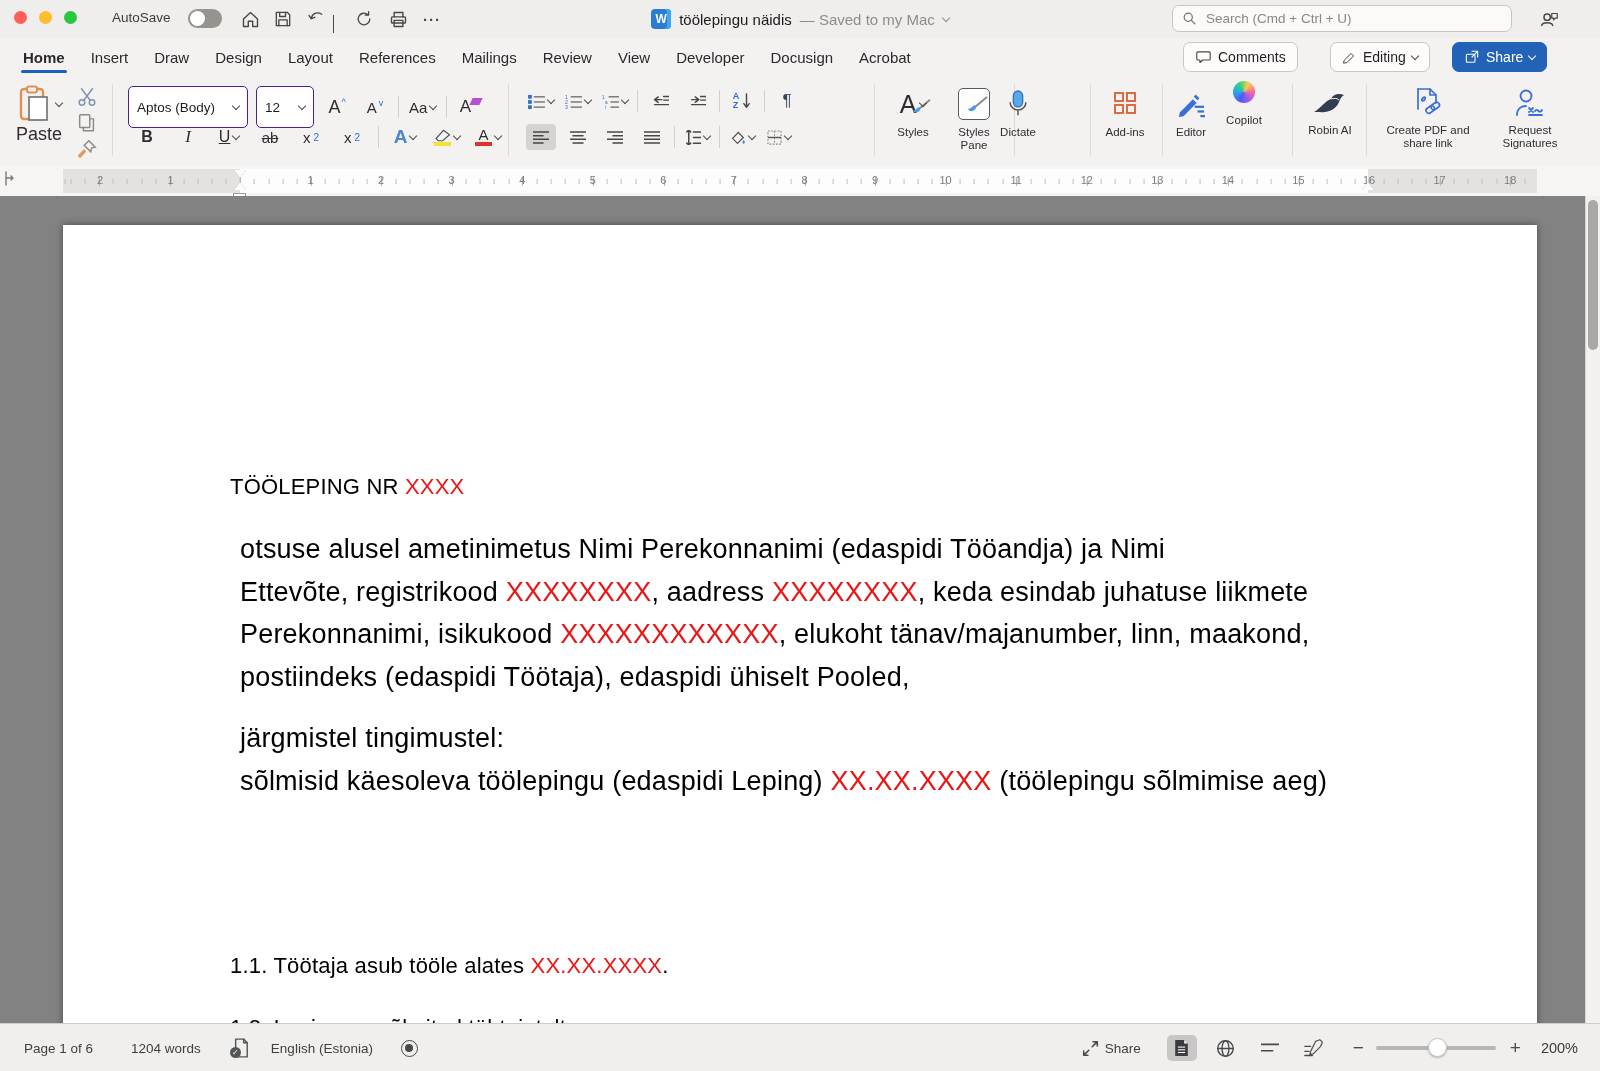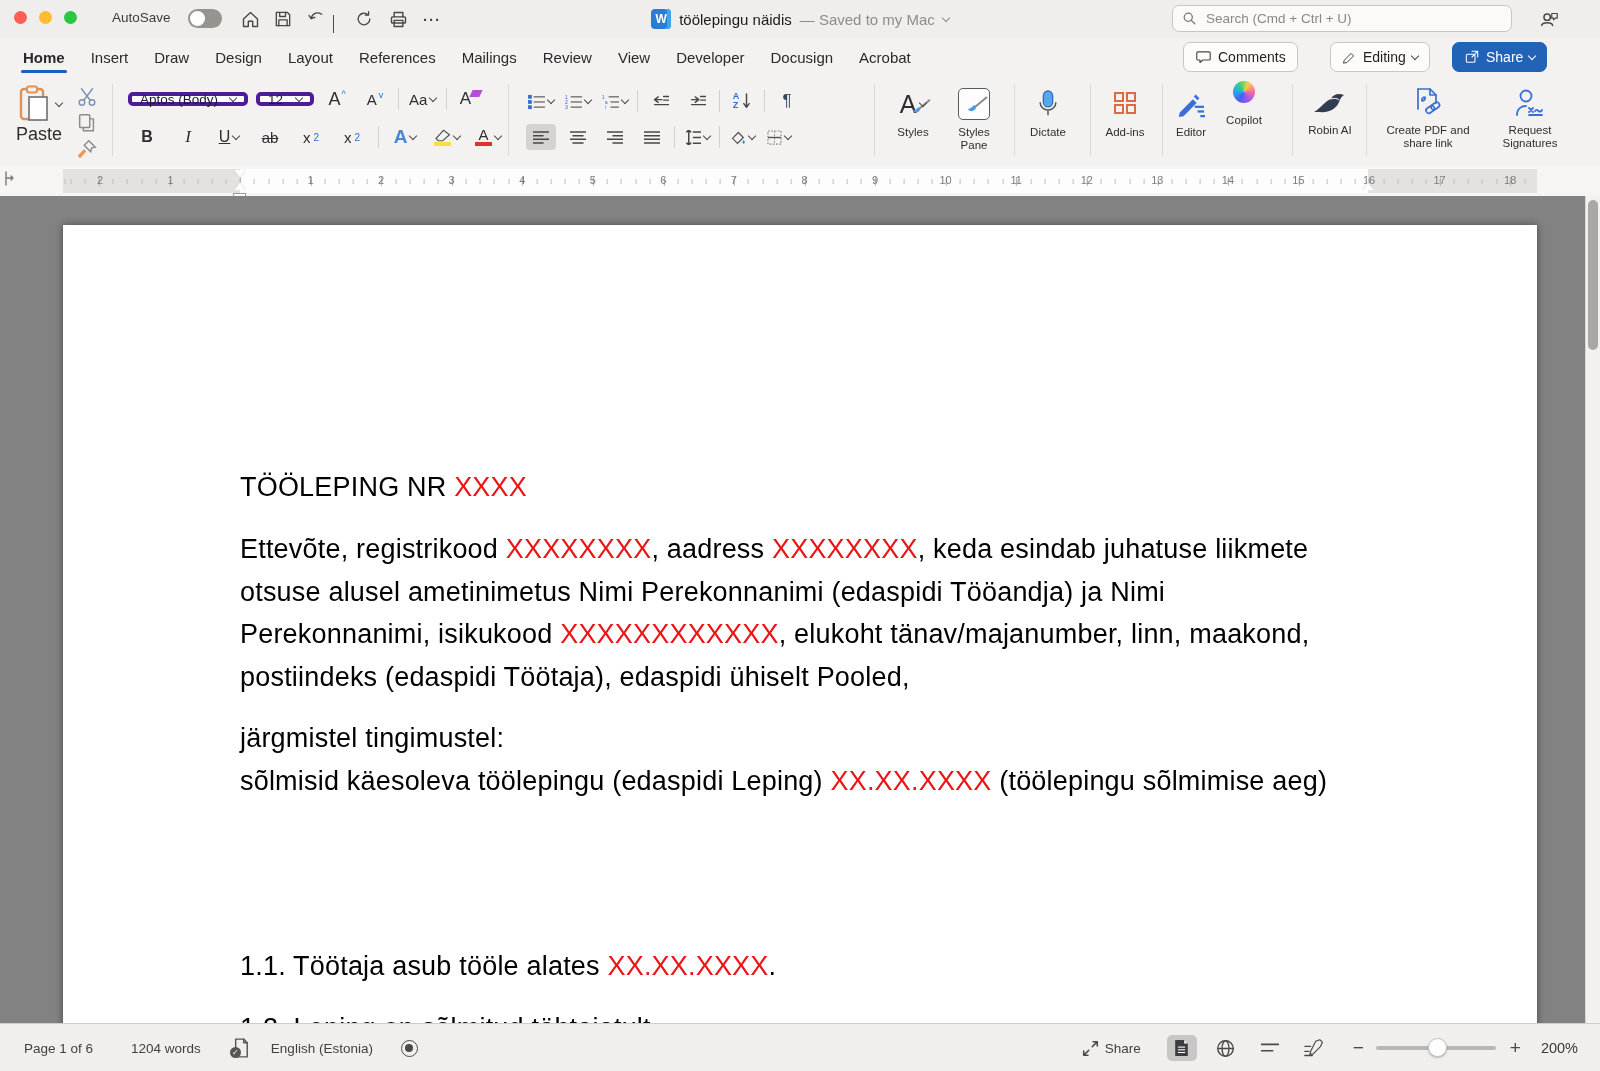--- a/index.html
+++ b/index.html
@@ -37,22 +37,22 @@
   .tab.active::after{content:"";position:absolute;left:11px;right:11px;bottom:1px;height:3.5px;border-radius:2px;background:#1b5fbe}
   .pillbtn{height:30px;border:1px solid #c9c7c4;border-radius:7px;background:#fdfcfb;display:flex;align-items:center;
            gap:6px;padding:0 11px;font-size:14px;color:#1f1f21;box-sizing:border-box}
   #share-btn{background:#2263b8;border-color:#2263b8;color:#fff}
 
   
   #ribbon{left:0;top:76px;width:1600px;height:90px;background:#f4f2f0;border-bottom:1px solid #d6d4d1}
   .rdiv{top:8px;height:72px;width:1px;background:#dcdad7}
   .glyphbtn{min-width:26px;height:26px;display:flex;align-items:center;justify-content:center;gap:3px;
             font-size:15px;color:#2e2e30;border-radius:4px;padding:0 2px}
-  .combo{display:flex;align-items:center;justify-content:space-between;background:#fff;border:4px solid #4c1d95;
-         border-radius:5px;height:14px;padding:0 8px;font-size:13.5px;color:#1c1c1e;box-sizing:border-box}
+  .combo{display:flex;align-items:center;justify-content:space-between;background:#fff;border:1px solid #4c1d95;
+         border-radius:5px;height:42px;padding:0 8px;font-size:13.5px;color:#1c1c1e;box-sizing:border-box}
   .biglbl{font-size:11.5px;color:#2e2e30;text-align:center;line-height:13px;margin-top:4px}
   .bigbtn{display:flex;flex-direction:column;align-items:center}
   .row{display:flex;align-items:center}
 
   
   #ruler{left:0;top:166px;width:1600px;height:30px;background:#f6f5f4;border-bottom:1px solid #d8d6d3}
   #ruler-strip{left:63px;top:3px;width:1474px;height:24px;background:#e3e2e0}
   #ruler-white{left:177px;top:0;width:1128px;height:24px;background:#fdfdfd}
   .rticks{left:0;top:0;width:1474px;height:24px;
      background-image:
@@ -64,21 +64,21 @@
           filter:drop-shadow(0 0 0.5px #888)}
   .tri-dn{width:0;height:0;border-left:6px solid transparent;border-right:6px solid transparent;border-top:8px solid #fcfcfc;
           filter:drop-shadow(0 0 0.5px #888)}
   #indent-box{left:233px;top:27px;width:13px;height:7px;background:#fcfcfc;border:1px solid #9a9a9a;box-sizing:border-box}
 
   
   #canvas{left:0;top:196px;width:1600px;height:827px;background:#828282;overflow:hidden}
   #scrollbar{left:1585px;top:0;width:15px;height:827px;background:#f2f1f0;border-left:1px solid #d6d5d3}
   #scrollthumb{left:2px;top:4px;width:10px;height:150px;border-radius:5px;background:#a9a8a6}
   #page{left:63px;top:29px;width:1474px;height:1200px;background:#ffffff;box-shadow:0 0 7px rgba(0,0,0,.45)}
-  .docline{position:absolute;left:177px;white-space:nowrap;font-size:27px;line-height:42.5px;color:#000;
+  .docline{position:absolute;left:167px;white-space:nowrap;font-size:22px;line-height:42.5px;color:#000;
            letter-spacing:0.2px}
   .para{position:absolute;left:177px;font-size:27px;line-height:42.5px;color:#000;letter-spacing:0.2px}
   .para div{white-space:nowrap}
   .red{color:#ec1515}
 
   
   #statusbar{left:0;top:1023px;width:1600px;height:48px;background:#f1efee;border-top:1px solid #cfcdcb;
              display:flex;align-items:center;font-size:13.5px;color:#414141}
   .sb-item{display:flex;align-items:center;gap:6px}
   #zoom-track{width:120px;height:4px;border-radius:2px;background:#b9b7b5;position:relative}
@@ -478,21 +478,21 @@
             <path d="M23 1 11 11" stroke="#8a8a8a" stroke-width="2"></path>
             <path d="M11 9c-3 1-4 4-7 4 1 3 6 3 8-1z" fill="#4a9be8"></path>
           </svg>
       </span>
     </div>
     <div class="biglbl">Styles Pane</div>
   </div>
 
   <div class="abs rdiv" style="left:1014px"></div>
 
-  <div class="abs bigbtn" style="left:1022px;top:10px;width:52px">
+  <div class="abs bigbtn" style="left:992px;top:10px;width:52px">
     <span style="height:36px;display:flex;align-items:center">
       <svg width="26" height="32" viewBox="0 0 28 32">
           <rect x="9" y="2" width="10" height="17" rx="5" fill="#5aa7ee" stroke="#2d70b8" stroke-width="1.4"></rect>
           <path d="M5.5 14a8.5 8.5 0 0 0 17 0" fill="none" stroke="#555" stroke-width="1.6"></path>
           <line x1="14" y1="23" x2="14" y2="28" stroke="#555" stroke-width="1.6"></line>
         </svg>
     </span>
     <div class="biglbl">Dictate</div>
   </div>
 
@@ -607,22 +607,22 @@
   <span class="abs" id="indent-box"></span>
   <span class="abs tri-up" style="left:1362px;top:16px"></span>
 </div>
 
 <div id="canvas" class="abs">
   <div id="page" class="abs">
 
     <div class="docline" style="top:241px"><span>TÖÖLEPING NR </span><span class="red">XXXX</span></div>
 
     <div class="para" style="top:303px">
+      <div>otsuse alusel ametinimetus Nimi Perekonnanimi (edaspidi Tööandja) ja Nimi</div>
       <div><span>Ettevõte, registrikood </span><span class="red">XXXXXXXX</span><span>, aadress </span><span class="red">XXXXXXXX</span><span>, keda esindab juhatuse liikmete</span></div>
-      <div>otsuse alusel ametinimetus Nimi Perekonnanimi (edaspidi Tööandja) ja Nimi</div>
       <div><span>Perekonnanimi, isikukood </span><span class="red">XXXXXXXXXXXX</span><span>, elukoht tänav/majanumber, linn, maakond,</span></div>
       <div>postiindeks (edaspidi Töötaja), edaspidi ühiselt Pooled,</div>
     </div>
 
     <div class="para" style="top:492px">
       <div>järgmistel tingimustel:</div>
       <div><span>sõlmisid käesoleva töölepingu (edaspidi Leping) </span><span class="red">XX.XX.XXXX</span><span> (töölepingu sõlmimise aeg)</span></div>
     </div>
 
 

